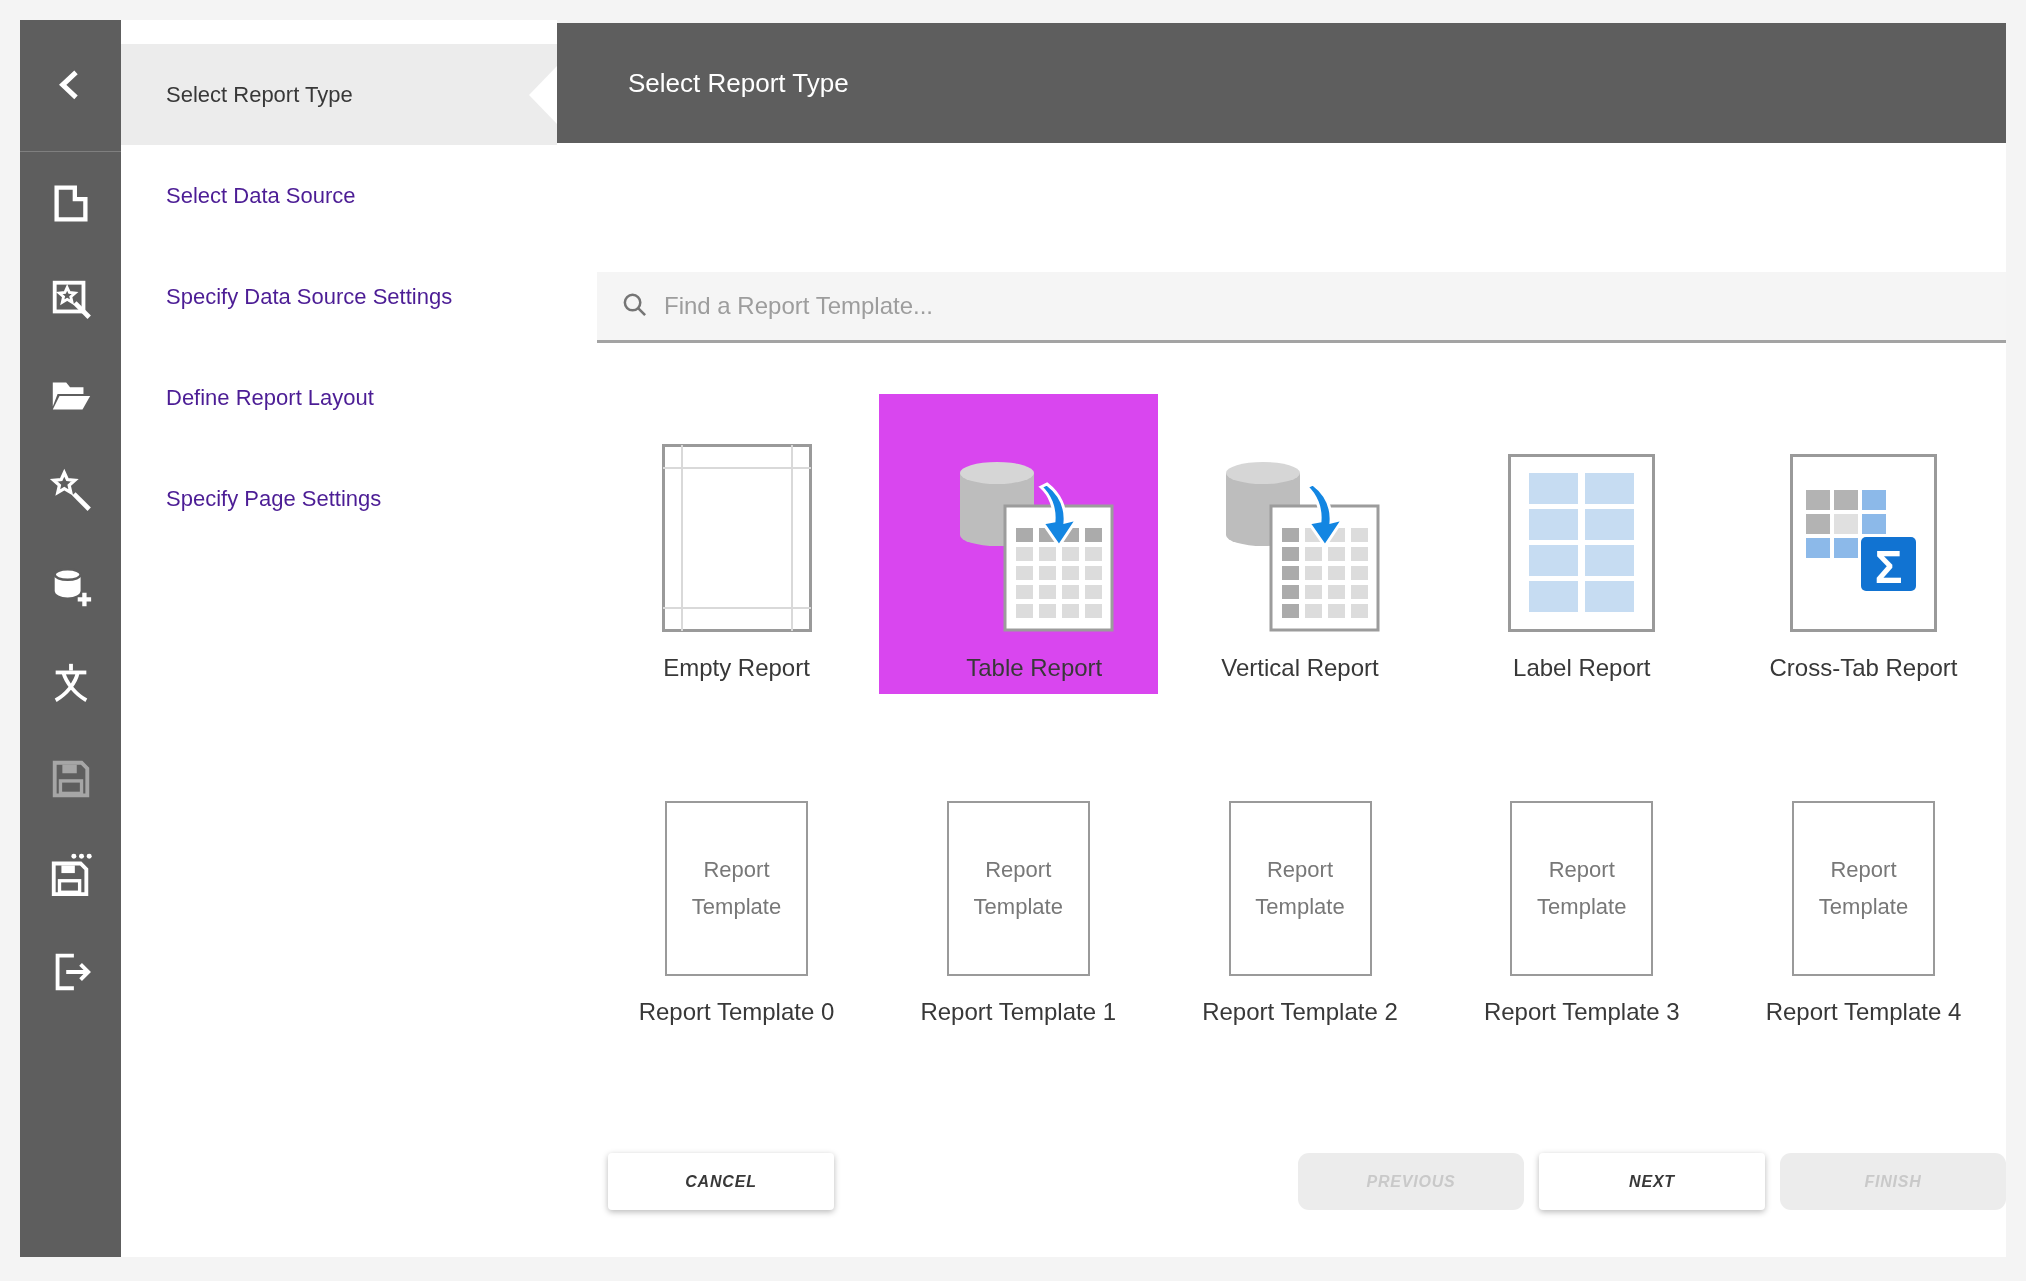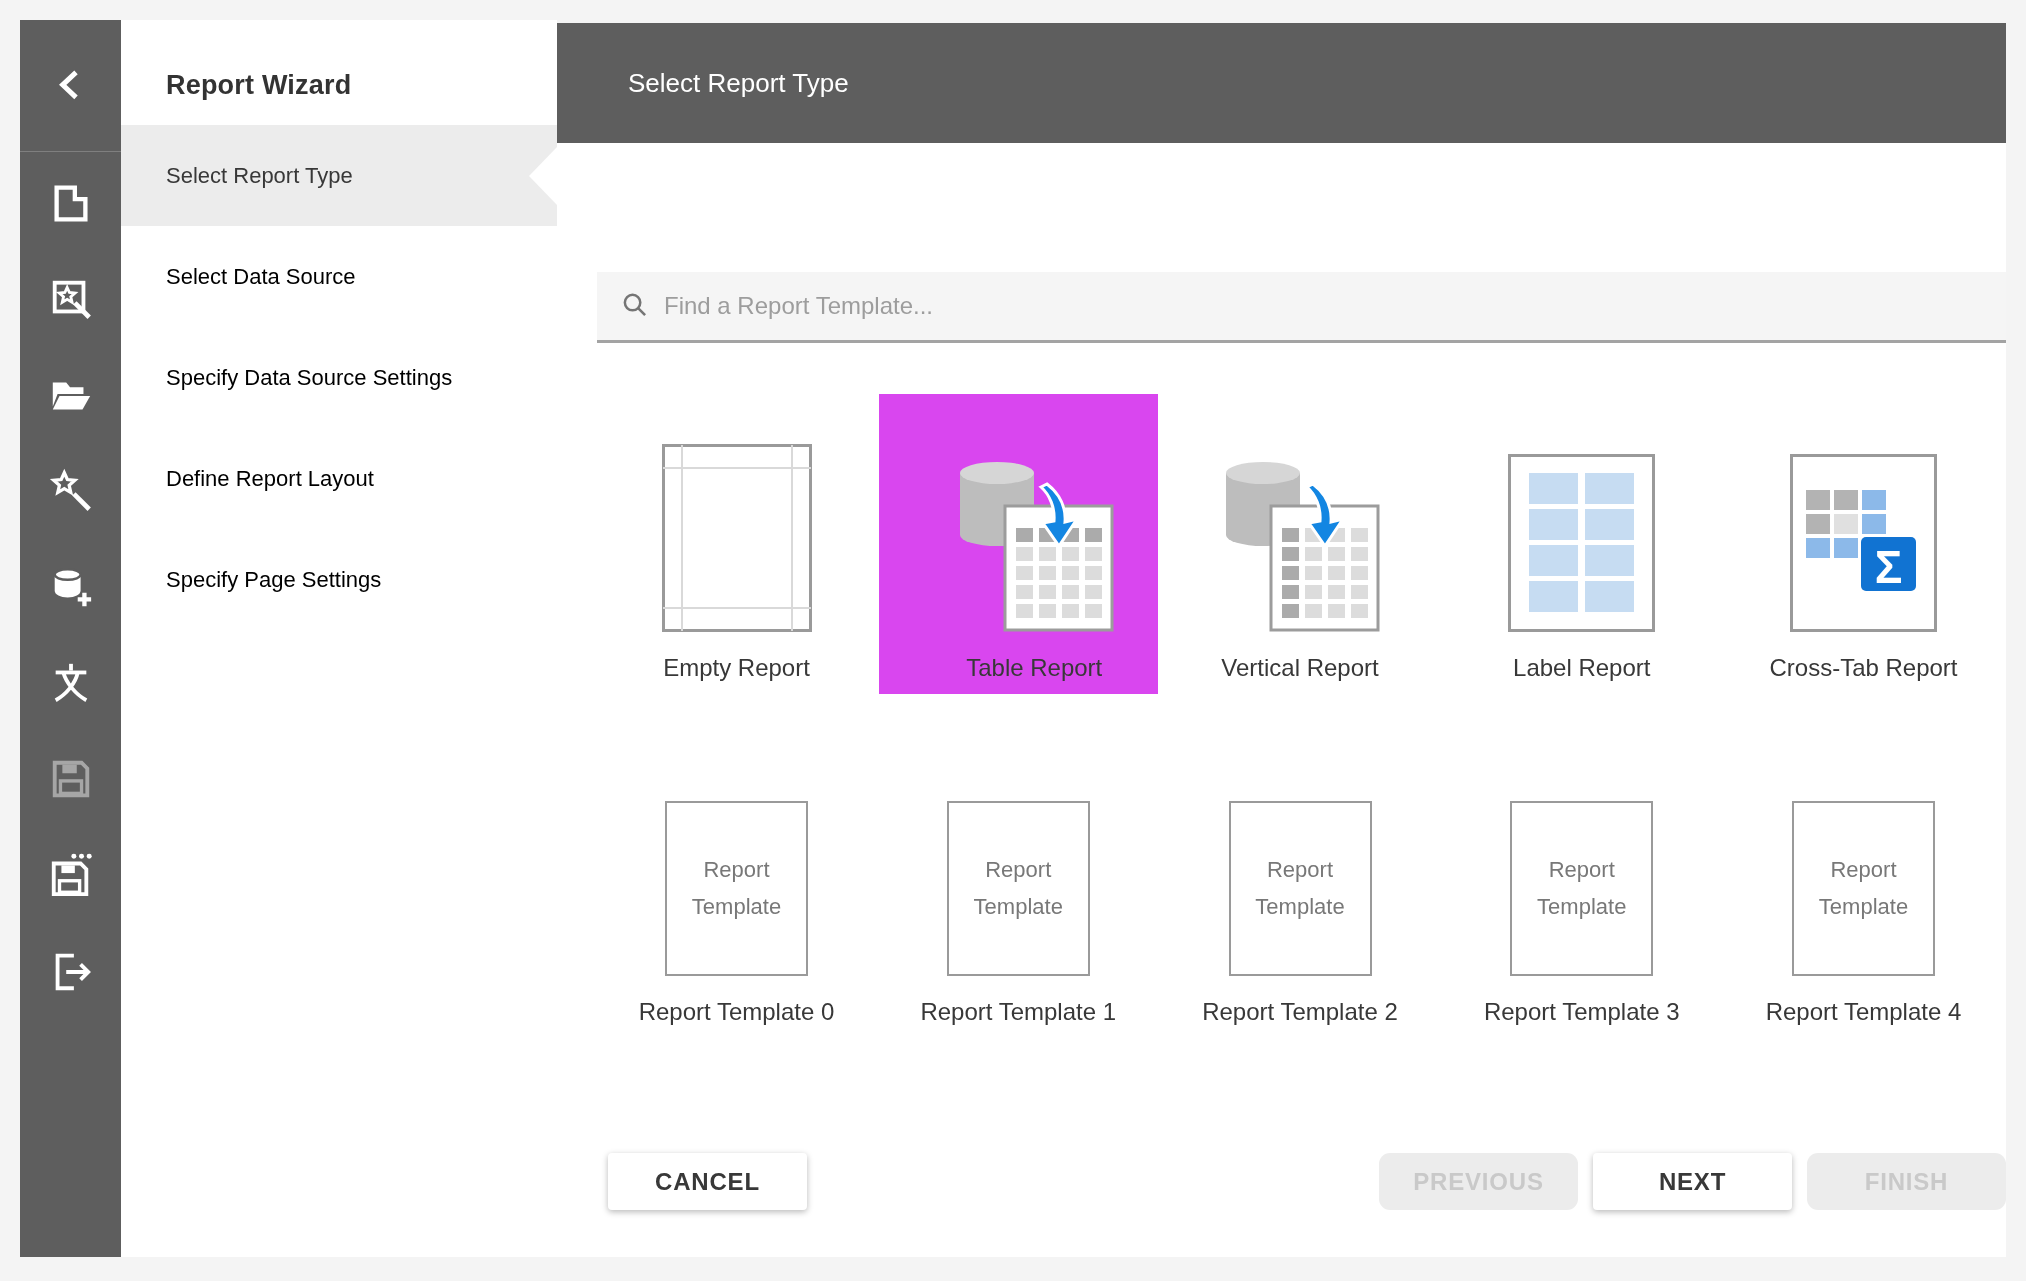--- a/index.html
+++ b/index.html
@@ -49,21 +49,21 @@
     font-size: 27px; font-weight: 700; color: #333;
     letter-spacing: 0.2px;
   }
   .steps { margin-top: 24px; }
   .step {
     position: relative;
     height: 101px;
     display: flex; align-items: center;
     padding-left: 45px;
     font-size: 22px;
-    color: #000000;
+    color: #4c1d95;
   }
   .step.active {
     background: #ececec;
     color: #383838;
     cursor: pointer;
   }
   .step.active::after {
     content: "";
     position: absolute; right: 0; top: 50%;
     transform: translateY(-50%);
@@ -144,26 +144,27 @@
   }
   .tiles-row2 .tile-label { }
 
   
   .buttons-row {
     position: absolute; left: 40px; right: 0; top: 1010px;
     height: 57px;
     display: flex; align-items: center;
   }
   .btn {
-    width: 199px; height: 57px;
+    width: 226px; height: 57px;
     border: none; border-radius: 4px;
     font-family: "Liberation Sans", sans-serif;
-    font-size: 24px; font-weight: 700; letter-spacing: 0.8px;
+    font-size: 16px; font-weight: 700; letter-spacing: 0.8px;
     color: #383838;
     cursor: pointer;
+    font-style: italic;
   }
   .btn.raised { background: #fff; box-shadow: 0 2px 6px rgba(0,0,0,0.28); }
   .btn.disabled {
     background: #ececec; color: #c9c9c9;
     box-shadow: none; cursor: default; border-radius: 11px;
   }
   .btn.cancel { margin-left: 11px; }
   .btn-group { margin-left: auto; display: flex; gap: 15px; }
 </style>
 </head>
@@ -266,21 +267,20 @@
           <path d="M27 8 H10 V42 H27" fill="none" stroke="#fff" stroke-width="4"></path>
           <path d="M19 25 h22 M34 17 l8 8 -8 8" fill="none" stroke="#fff" stroke-width="4"></path>
         </svg>
       </span>
     </div>
 
   </div>
 </div>
 
 <div class="wizard-panel">
-  <div class="wizard-title">Report Wizard</div>
   <div class="steps">
     <div class="step active">Select Report Type</div>
     <div class="step">Select Data Source</div>
     <div class="step">Specify Data Source Settings</div>
     <div class="step">Define Report Layout</div>
     <div class="step">Specify Page Settings</div>
   </div>
 </div>
 
 <div class="header-bar">

